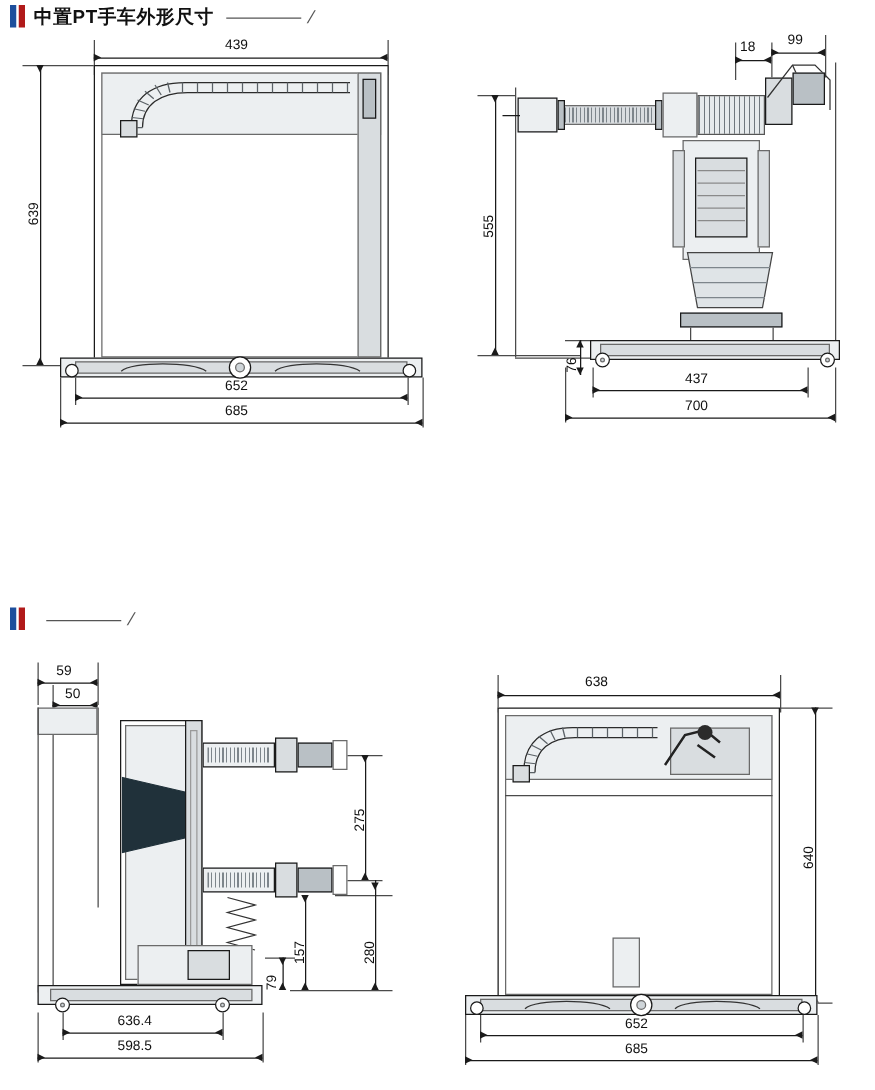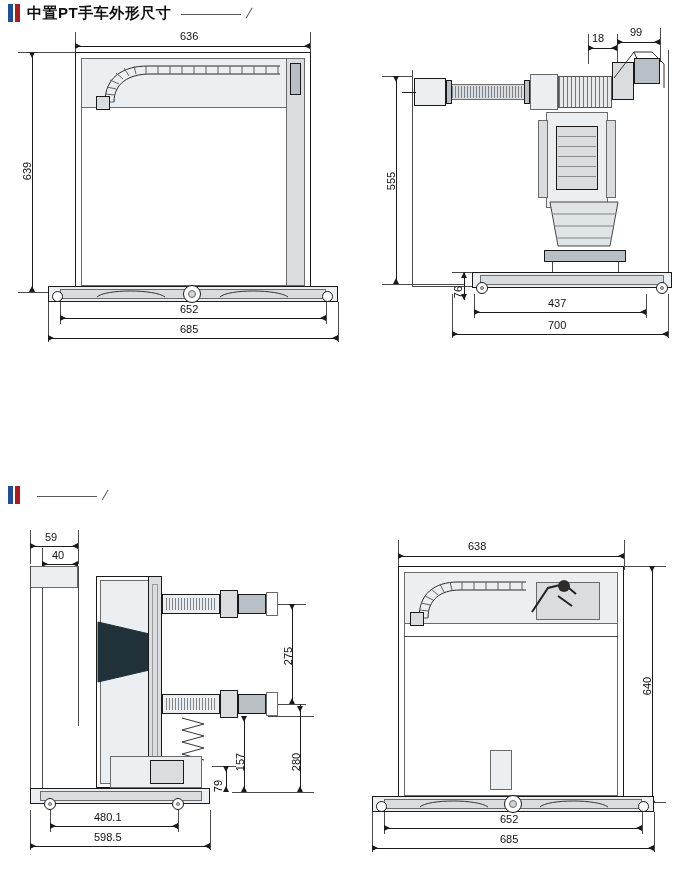--- a/index.html
+++ b/index.html
@@ -70,21 +70,21 @@
     <span class="head-title">中置PT手车外形尺寸</span>
     <span class="head-rule"></span>
     <span class="head-slash">/</span>
   </div>
 
   <div class="ln v1 thin" style="left:75px;top:32px;height:28px;"></div>
   <div class="ln v1 thin" style="left:310px;top:32px;height:28px;"></div>
   <div class="ln h1" style="left:75px;top:46px;width:235px;"></div>
   <div class="arw arw-r" style="left:75px;top:43px;"></div>
   <div class="arw arw-l" style="left:304px;top:43px;"></div>
-  <div class="dim" style="left:180px;top:30px;">636</div>
+  <div class="dim" style="left:180px;top:30px;">439</div>
 
   <div class="ln h1 thin" style="left:18px;top:52px;width:58px;"></div>
   <div class="ln h1 thin" style="left:18px;top:292px;width:58px;"></div>
   <div class="ln v1" style="left:32px;top:52px;height:240px;"></div>
   <div class="arw arw-d" style="left:29px;top:52px;"></div>
   <div class="arw arw-u" style="left:29px;top:286px;"></div>
   <div class="dim-v" style="left:18px;top:165px;transform:rotate(-90deg);">639</div>
 
   <div class="box fill-w" style="left:75px;top:52px;width:236px;height:240px;"></div>
   <div class="box-thin" style="left:81px;top:58px;width:224px;height:228px;"></div>
@@ -247,21 +247,21 @@
   <div class="ln v1 thin" style="left:78px;top:530px;height:34px;"></div>
   <div class="ln h1" style="left:30px;top:546px;width:48px;"></div>
   <div class="arw arw-r" style="left:30px;top:543px;"></div>
   <div class="arw arw-l" style="left:72px;top:543px;"></div>
   <div class="dim" style="left:45px;top:531px;">59</div>
 
   <div class="ln v1 thin" style="left:42px;top:548px;height:22px;"></div>
   <div class="ln h1" style="left:42px;top:564px;width:36px;"></div>
   <div class="arw arw-r" style="left:42px;top:561px;"></div>
   <div class="arw arw-l" style="left:72px;top:561px;"></div>
-  <div class="dim" style="left:52px;top:549px;">40</div>
+  <div class="dim" style="left:52px;top:549px;">50</div>
 
   <div class="box-thin fill-l" style="left:30px;top:566px;width:48px;height:22px;"></div>
   <div class="ln v1 thin" style="left:30px;top:566px;height:228px;"></div>
   <div class="ln v1 thin" style="left:42px;top:588px;height:206px;"></div>
   <div class="ln v1 thin" style="left:78px;top:566px;height:160px;"></div>
 
   <div class="box fill-w" style="left:96px;top:576px;width:66px;height:212px;"></div>
   <div class="box-thin fill-l" style="left:100px;top:580px;width:58px;height:204px;"></div>
 
   <svg style="position:absolute;left:96px;top:620px;width:66px;height:80px;">
@@ -318,21 +318,21 @@
   <div class="circ" style="left:44px;top:798px;width:12px;height:12px;"></div>
   <div class="circ" style="left:172px;top:798px;width:12px;height:12px;"></div>
   <div class="circ-f" style="left:48px;top:802px;width:4px;height:4px;"></div>
   <div class="circ-f" style="left:176px;top:802px;width:4px;height:4px;"></div>
 
   <div class="ln v1 thin" style="left:50px;top:810px;height:22px;"></div>
   <div class="ln v1 thin" style="left:178px;top:810px;height:22px;"></div>
   <div class="ln h1" style="left:50px;top:826px;width:128px;"></div>
   <div class="arw arw-r" style="left:50px;top:823px;"></div>
   <div class="arw arw-l" style="left:172px;top:823px;"></div>
-  <div class="dim" style="left:94px;top:811px;">480.1</div>
+  <div class="dim" style="left:94px;top:811px;">636.4</div>
 
   <div class="ln v1 thin" style="left:30px;top:810px;height:40px;"></div>
   <div class="ln v1 thin" style="left:210px;top:810px;height:40px;"></div>
   <div class="ln h1" style="left:30px;top:846px;width:180px;"></div>
   <div class="arw arw-r" style="left:30px;top:843px;"></div>
   <div class="arw arw-l" style="left:204px;top:843px;"></div>
   <div class="dim" style="left:94px;top:831px;">598.5</div>
 
   <div class="ln v1 thin" style="left:398px;top:540px;height:30px;"></div>
   <div class="ln v1 thin" style="left:624px;top:540px;height:30px;"></div>

